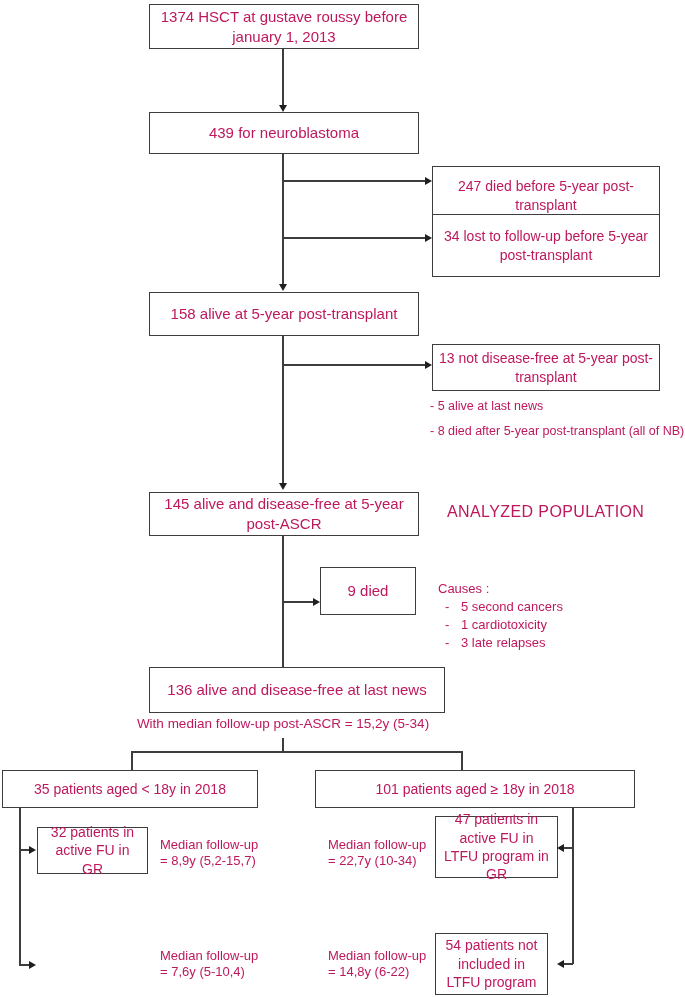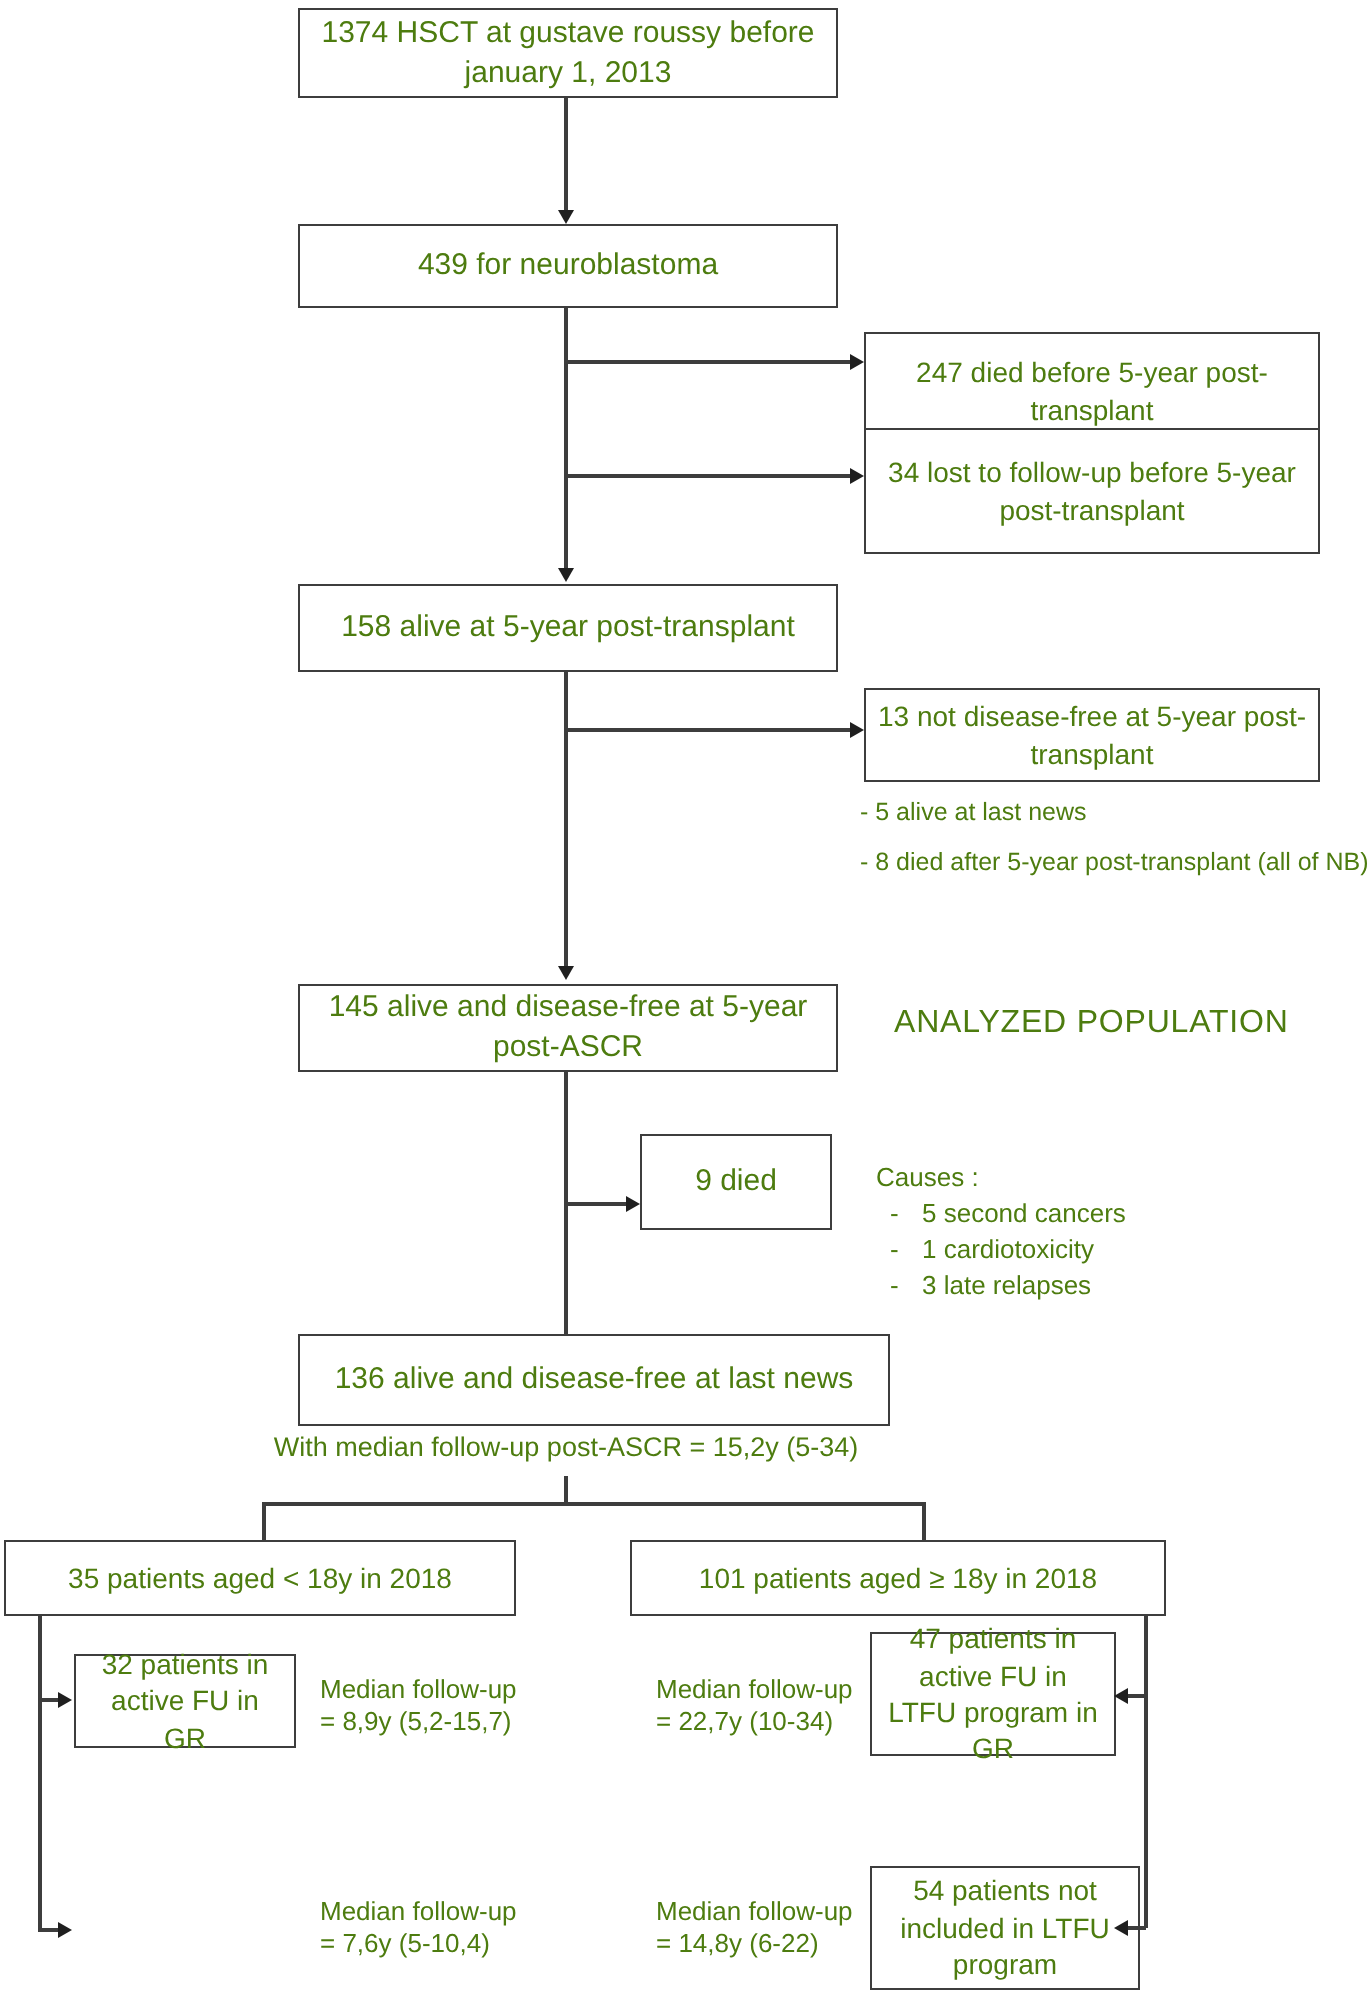--- a/index.html
+++ b/index.html
@@ -1,19 +1,19 @@
 <!DOCTYPE html>
 <html><head>
 <meta charset="utf-8">
 <style>
   html,body{margin:0;padding:0;background:#ffffff;}
   #stage{
     position:relative;width:685px;height:997px;background:#ffffff;
     font-family:"Liberation Sans","DejaVu Sans",sans-serif;
-    color:#4d7c0f;overflow:hidden;
+    color:#be185d;overflow:hidden;
   }
   .box{
     position:absolute;box-sizing:border-box;
     border:1.5px solid #3d3d3d;background:#ffffff;
     display:flex;align-items:center;justify-content:center;
     text-align:center;line-height:1.32;padding:2px 6px;
   }
   .fs15{font-size:15px;}
   .fs14{font-size:14px;}
   .vl{position:absolute;width:1.5px;background:#3d3d3d;}
@@ -61,24 +61,24 @@
     </div>
     <div class="cause-row">
       <span class="dash">-</span>
       <span>3 late relapses</span>
     </div>
   </div>
 
   <div class="centered-note" style="left:83px;top:716px;width:400px;">With median follow-up post-ASCR = 15,2y (5-34)</div>
 
   <div class="box fs14" style="left:2px;top:770px;width:256px;height:38px;">35 patients aged &lt; 18y in 2018</div>
-  <div class="box fs14" style="left:315px;top:770px;width:268px;height:38px;">101 patients aged ≥ 18y in 2018</div>
+  <div class="box fs14" style="left:315px;top:770px;width:320px;height:38px;">101 patients aged ≥ 18y in 2018</div>
   <div class="box fs14" style="left:37px;top:827px;width:111px;height:47px;">32 patients in active FU in GR</div>
   <div class="box fs14" style="left:435px;top:816px;width:123px;height:62px;">47 patients in active FU in LTFU program in GR</div>
-  <div class="box fs14" style="left:435px;top:933px;width:135px;height:62px;">54 patients not included in LTFU program</div>
+  <div class="box fs14" style="left:435px;top:933px;width:113px;height:62px;">54 patients not included in LTFU program</div>
 
   <div class="median" style="left:160px;top:837px;">
     <div>Median follow-up</div>
     <div>= 8,9y (5,2-15,7)</div>
   </div>
   <div class="median" style="left:328px;top:837px;">
     <div>Median follow-up</div>
     <div>= 22,7y (10-34)</div>
   </div>
   <div class="median" style="left:160px;top:948px;">

